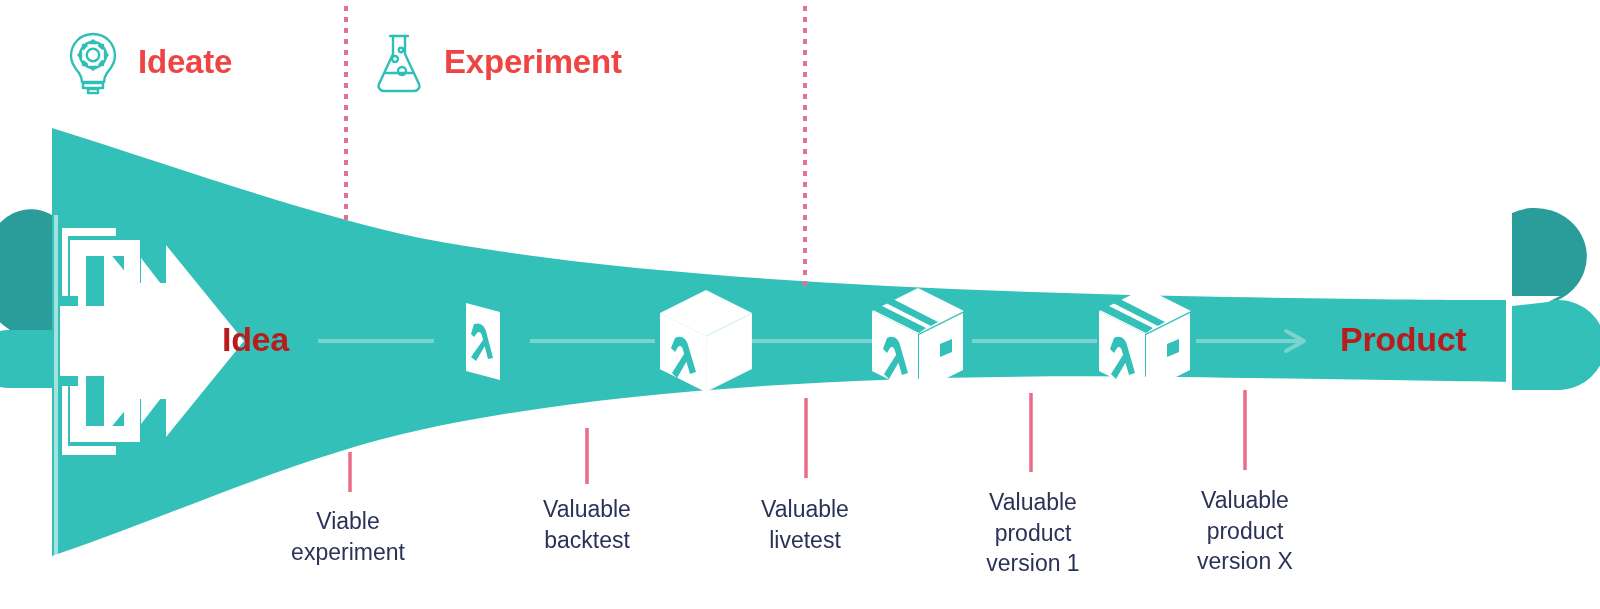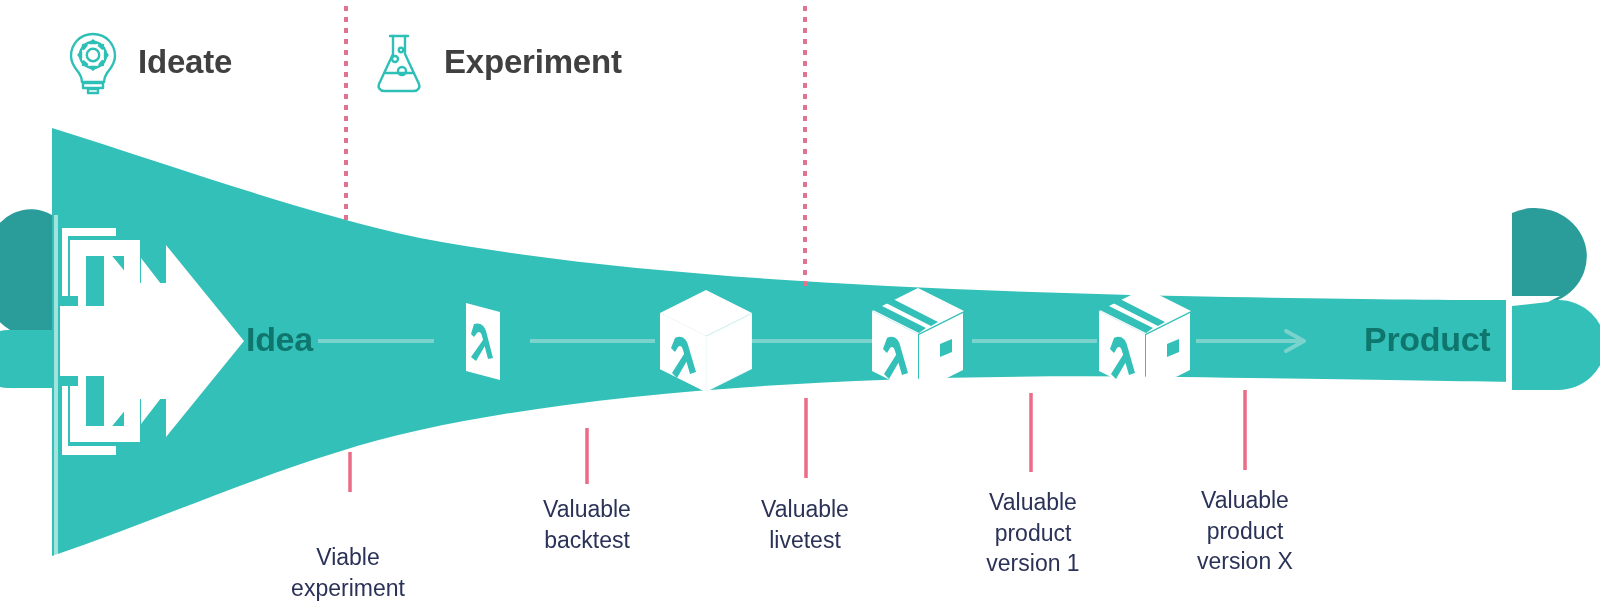--- a/index.html
+++ b/index.html
@@ -33,21 +33,21 @@
   }
   .phase-icon {
     width: 62px;
     height: 68px;
     display: block;
   }
   .phase-label {
     font-family: "Liberation Sans", sans-serif;
     font-size: 33px;
     font-weight: bold;
-    color: #404040;
+    color: #ef4444;
     letter-spacing: -0.2px;
     white-space: nowrap;
   }
   #hdr-ideate { left: 62px; }
   #hdr-experiment { left: 368px; }
   #hdr-implement { left: 836px; }
 
   .milestone {
     position: absolute;
     width: 170px;
@@ -56,23 +56,22 @@
     font-size: 23px;
     line-height: 1.33;
     color: #2b3257;
     white-space: pre-line;
   }
   .stage-word {
     position: absolute;
     font-family: "Liberation Sans", sans-serif;
     font-weight: bold;
     font-size: 34px;
-    color: #0f766e;
+    color: #b91c1c;
     letter-spacing: -0.3px;
-    margin-left: 24px;
   }
   #word-idea { left: 222px; top: 320px; }
   #word-product { left: 1340px; top: 320px; }
 </style>
 </head>
 <body>
 
 <div id="stage">
 
   <svg id="funnel-svg" viewBox="0 0 1600 609" xmlns="http://www.w3.org/2000/svg">
@@ -226,21 +225,21 @@
         </g>
       </svg>
     </span>
     <span class="phase-label">Experiment</span>
   </div>
 
 
   <div class="stage-word" id="word-idea">Idea</div>
   <div class="stage-word" id="word-product">Product</div>
 
-  <div class="milestone" style="left:263px; top:506px;margin-top:36px;">Viable
+  <div class="milestone" style="left:263px; top:506px;">Viable
 experiment</div>
   <div class="milestone" style="left:502px; top:494px;">Valuable
 backtest</div>
   <div class="milestone" style="left:720px; top:494px;">Valuable
 livetest</div>
   <div class="milestone" style="left:948px; top:487px;">Valuable
 product
 version 1</div>
   <div class="milestone" style="left:1160px; top:485px;">Valuable
 product

